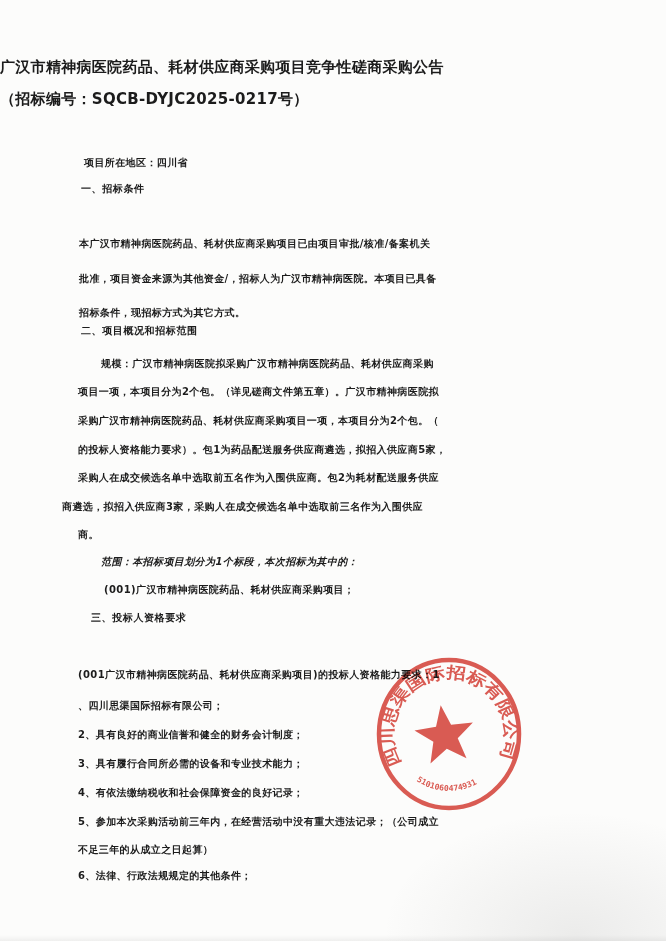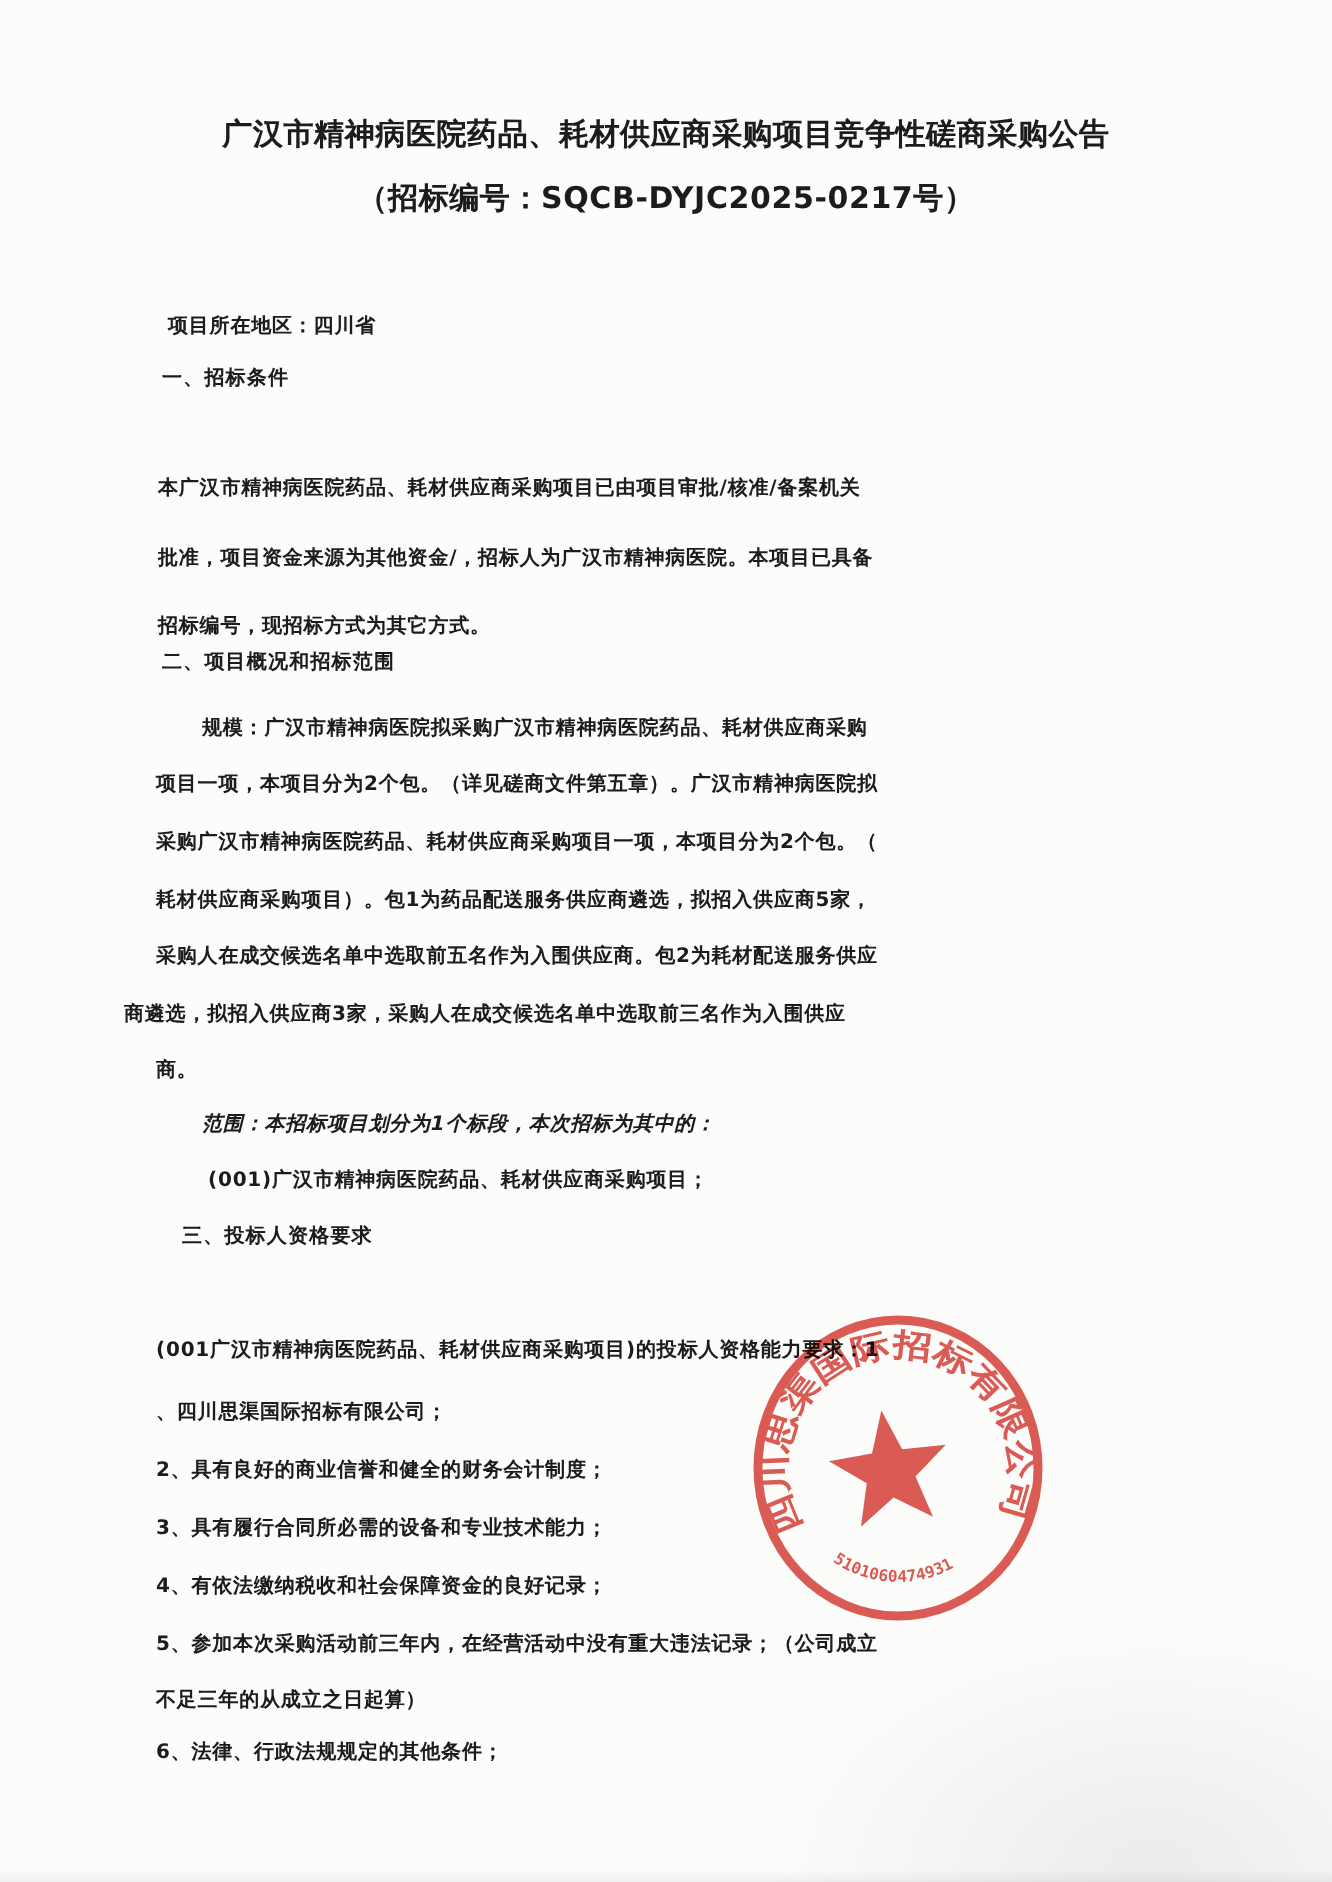--- a/index.html
+++ b/index.html
@@ -14,21 +14,21 @@
     margin: 0 auto;
     background: #fcfcfb;
     overflow: hidden;
     font-family: "DejaVu Sans", sans-serif;
     color: #1c1c1c;
   }
   .doc-title {
     position: absolute;
     left: 0;
     width: 666px;
-    text-align: center;
+    text-align: left;
     font-size: 15px;
     font-weight: 700;
     letter-spacing: 0.3px;
     white-space: nowrap;
   }
   .line {
     position: absolute;
     font-size: 10px;
     font-weight: 600;
     letter-spacing: 0.4px;
@@ -70,27 +70,27 @@
 <div class="page">
 
   <div class="doc-title" style="top:58px;">广汉市精神病医院药品、耗材供应商采购项目竞争性磋商采购公告</div>
   <div class="doc-title" style="top:90px;">（招标编号：SQCB-DYJC2025-0217号）</div>
 
   <div class="line" style="left:84px; top:156px;">项目所在地区：四川省</div>
 
   <div class="line heading" style="left:81px; top:182px;">一、招标条件</div>
   <div class="line" style="left:79px; top:237px;">本广汉市精神病医院药品、耗材供应商采购项目已由项目审批/核准/备案机关</div>
   <div class="line" style="left:79px; top:272px;">批准，项目资金来源为其他资金/，招标人为广汉市精神病医院。本项目已具备</div>
-  <div class="line" style="left:79px; top:306px;">招标编号，现招标方式为其它方式。</div>
+  <div class="line" style="left:79px; top:306px;">招标条件，现招标方式为其它方式。</div>
 
   <div class="line heading" style="left:81px; top:324px;">二、项目概况和招标范围</div>
   <div class="line" style="left:101px; top:357px;">规模：广汉市精神病医院拟采购广汉市精神病医院药品、耗材供应商采购</div>
   <div class="line" style="left:78px; top:385px;">项目一项，本项目分为2个包。（详见磋商文件第五章）。广汉市精神病医院拟</div>
   <div class="line" style="left:78px; top:414px;">采购广汉市精神病医院药品、耗材供应商采购项目一项，本项目分为2个包。（</div>
-  <div class="line" style="left:78px; top:443px;">耗材供应商采购项目）。包1为药品配送服务供应商遴选，拟招入供应商5家，</div>
+  <div class="line" style="left:78px; top:443px;">的投标人资格能力要求）。包1为药品配送服务供应商遴选，拟招入供应商5家，</div>
   <div class="line" style="left:78px; top:471px;">采购人在成交候选名单中选取前五名作为入围供应商。包2为耗材配送服务供应</div>
   <div class="line" style="left:62px; top:500px;">商遴选，拟招入供应商3家，采购人在成交候选名单中选取前三名作为入围供应</div>
   <div class="line" style="left:78px; top:528px;">商。</div>
   <div class="line" style="left:101px; top:555px;font-style:italic;">范围：本招标项目划分为1个标段，本次招标为其中的：</div>
   <div class="line" style="left:104px; top:583px;">(001)广汉市精神病医院药品、耗材供应商采购项目；</div>
 
   <div class="line heading" style="left:91px; top:611px;">三、投标人资格要求</div>
   <div class="line" style="left:78px; top:668px;">(001广汉市精神病医院药品、耗材供应商采购项目)的投标人资格能力要求：1</div>
   <div class="line" style="left:78px; top:699px;">、四川思渠国际招标有限公司；</div>
   <div class="line" style="left:78px; top:728px;">2、具有良好的商业信誉和健全的财务会计制度；</div>

